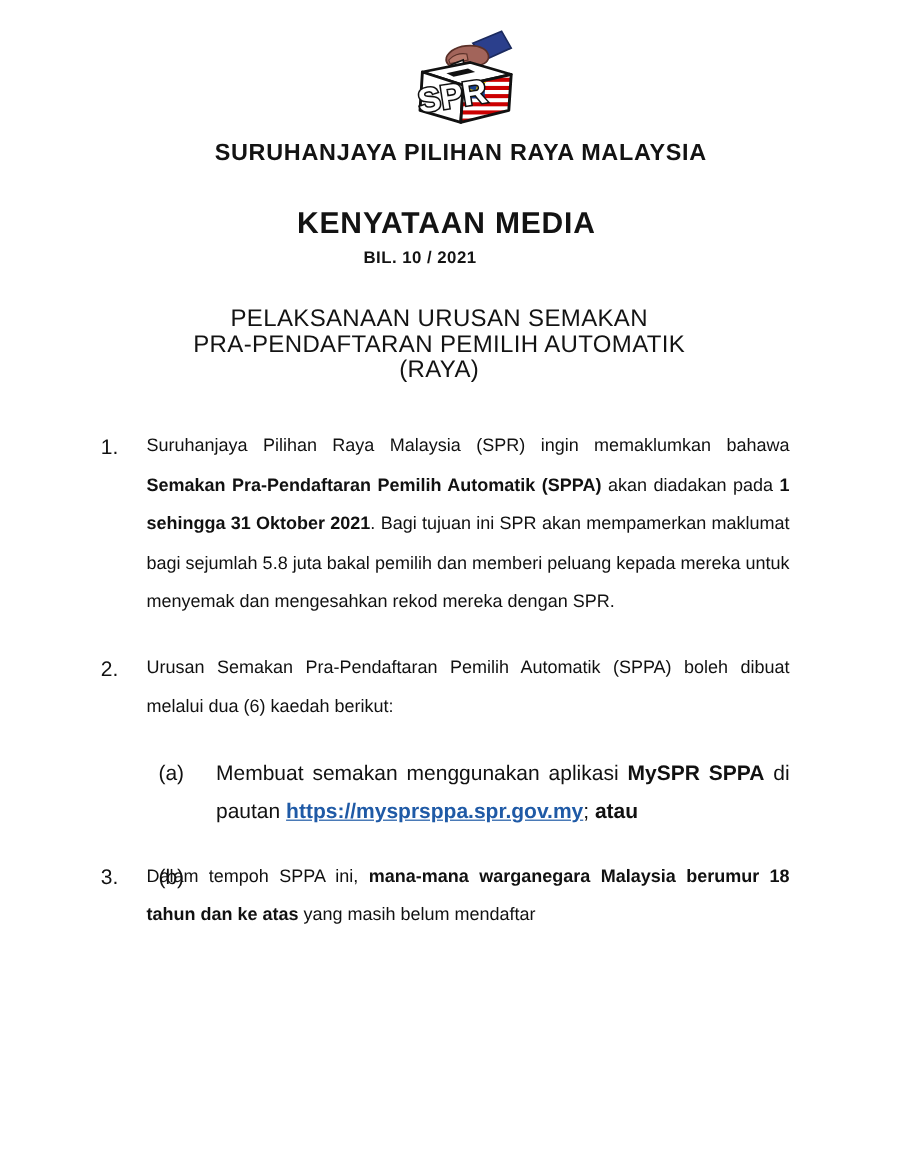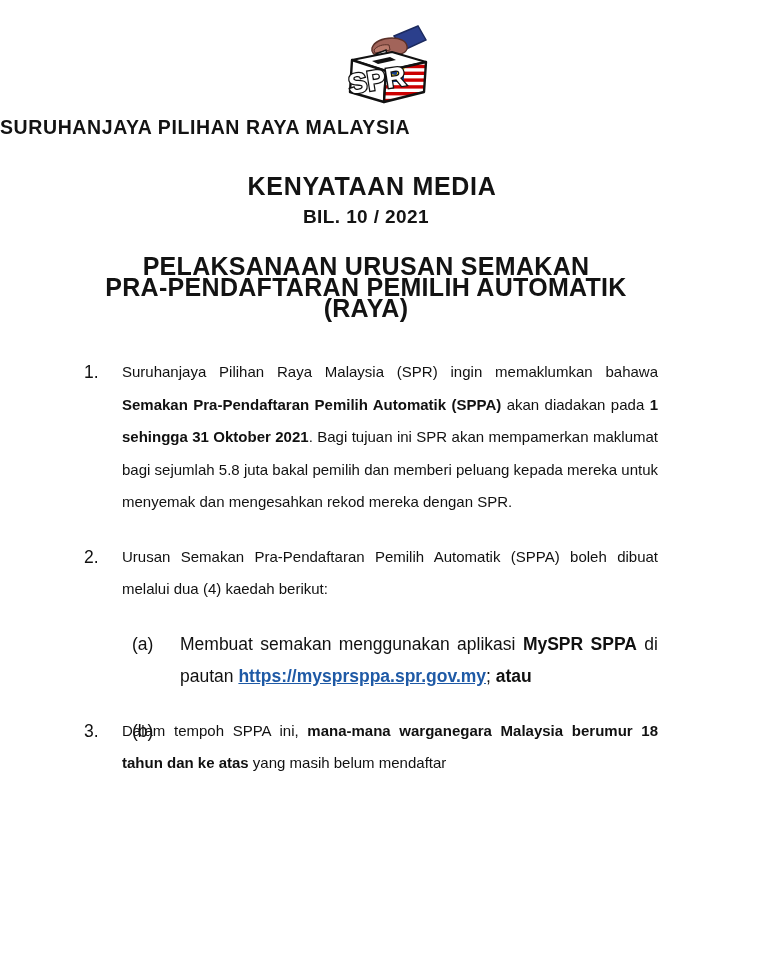--- a/index.html
+++ b/index.html
@@ -35,55 +35,56 @@
     align-items: flex-start;
   }
   .logo-svg { display: block; }
 
   
   .org-title {
     position: absolute;
     top: 116px;
     left: 0;
     width: 768px;
+    text-align: center;
     font-size: 19.5px;
     font-weight: bold;
     letter-spacing: 0.6px;
     color: #131313;
   }
   .doc-title {
     position: absolute;
     top: 172px;
     left: 0;
     width: 744px;
     text-align: center;
     font-size: 25px;
     font-weight: bold;
     letter-spacing: 0.7px;
     color: #131313;
   }
   .doc-number {
     position: absolute;
     top: 206px;
-    left: 16px;
+    left: 0;
     width: 700px;
     text-align: center;
-    font-size: 19px;
+    font-size: 14px;
     font-weight: bold;
     letter-spacing: 0.4px;
     color: #131313;
   }
   .subject {
     position: absolute;
     top: 256px;
     left: 0;
     width: 732px;
     text-align: center;
-    font-size: 25px;
-    font-weight: bold;
+    font-size: 20px;
+    font-weight: normal;
     line-height: 21px;
     letter-spacing: 0.3px;
     color: #131313;
   }
   .subject div { display: block; }
 
   
   .body-wrap {
     position: absolute;
     top: 356px;
@@ -198,21 +199,21 @@
 
   <div class="body-wrap">
 
     <div class="clause">
       <span class="marker">1.</span>
       <div class="ctext"><span>Suruhanjaya Pilihan Raya Malaysia (SPR) ingin memaklumkan bahawa </span><b>Semakan Pra-Pendaftaran Pemilih Automatik (SPPA)</b><span> akan diadakan pada </span><b>1 sehingga 31 Oktober 2021</b><span>. Bagi tujuan ini SPR akan mempamerkan maklumat bagi sejumlah 5.8 juta bakal pemilih dan memberi peluang kepada mereka untuk menyemak dan mengesahkan rekod mereka dengan SPR.</span></div>
     </div>
 
     <div class="clause">
       <span class="marker">2.</span>
-      <div class="ctext"><span>Urusan Semakan Pra-Pendaftaran Pemilih Automatik (SPPA) boleh dibuat melalui dua (4) kaedah berikut:</span></div>
+      <div class="ctext"><span>Urusan Semakan Pra-Pendaftaran Pemilih Automatik (SPPA) boleh dibuat melalui dua (6) kaedah berikut:</span></div>
     </div>
 
     <div class="subclause">
       <span class="marker">(a)</span>
       <div class="ctext"><span>Membuat semakan menggunakan aplikasi </span><b>MySPR SPPA</b><span> di pautan </span><a class="doc-link" href="#" style="color: rgb(31, 90, 166);">https://mysprsppa.spr.gov.my</a><span>; </span><b>atau</b></div>
     </div>
 
     <div class="subclause">
       <span class="marker">(b)</span>
     </div>

